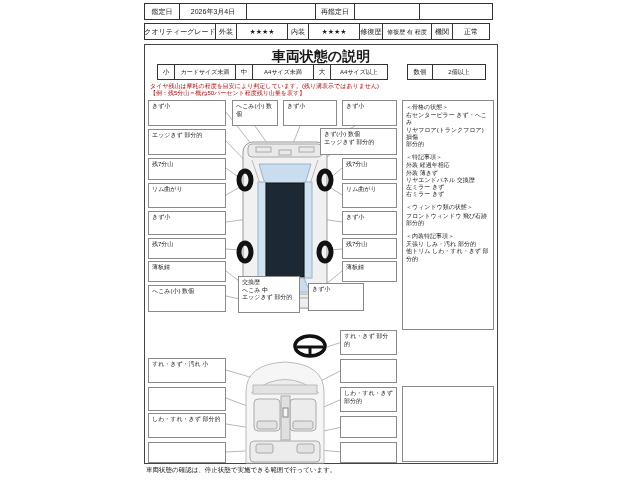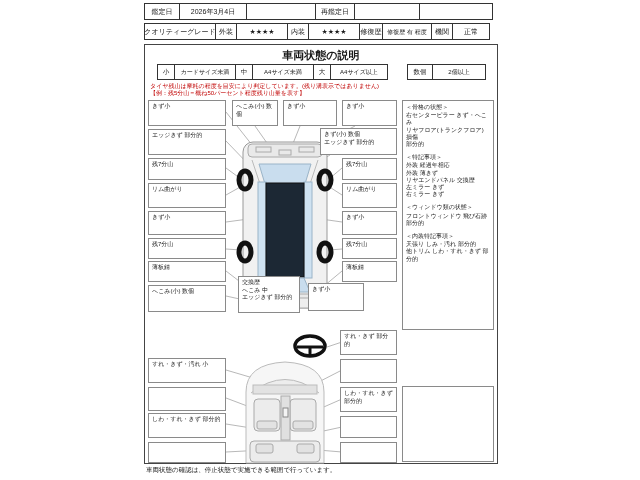--- a/index.html
+++ b/index.html
@@ -6,21 +6,21 @@
   #stage{position:relative;width:640px;height:480px;background:#ffffff;overflow:hidden;
          font-family:"Liberation Sans","DejaVu Sans",sans-serif;color:#1a1a1a;}
   .row{position:absolute;display:flex;}
   .c{box-sizing:border-box;border:1px solid #333;margin-left:-1px;display:flex;
      align-items:center;justify-content:center;font-size:7px;line-height:8px;
      background:#fff;white-space:nowrap;overflow:hidden;}
   .c:first-child{margin-left:0;}
   .mainbox{position:absolute;left:144px;top:44px;width:354px;height:420px;
            box-sizing:border-box;border:1px solid #444;background:#fff;}
   .title{position:absolute;left:144px;top:48px;width:354px;text-align:center;
-         font-size:11px;font-weight:600;}
+         font-size:14px;font-weight:600;}
   .rednote{position:absolute;left:150px;color:#c00000;font-size:6px;line-height:7px;white-space:nowrap;}
   .lbox{position:absolute;box-sizing:border-box;border:1px solid #8a8a8a;background:#fff;
         font-size:6px;line-height:7.5px;padding:2px 3px;white-space:pre-line;
         overflow:hidden;z-index:3;color:#222;}
   .notes{position:absolute;left:402px;top:100px;width:92px;height:230px;box-sizing:border-box;
          border:1px solid #8a8a8a;background:#fff;padding:3px 3px;font-size:6px;line-height:7.2px;
          z-index:3;color:#222;overflow:hidden;}
   .note-sec{margin-bottom:6px;}
   .note-title{margin-bottom:1px;}
   .bigbox{position:absolute;left:402px;top:386px;width:92px;height:76px;box-sizing:border-box;

